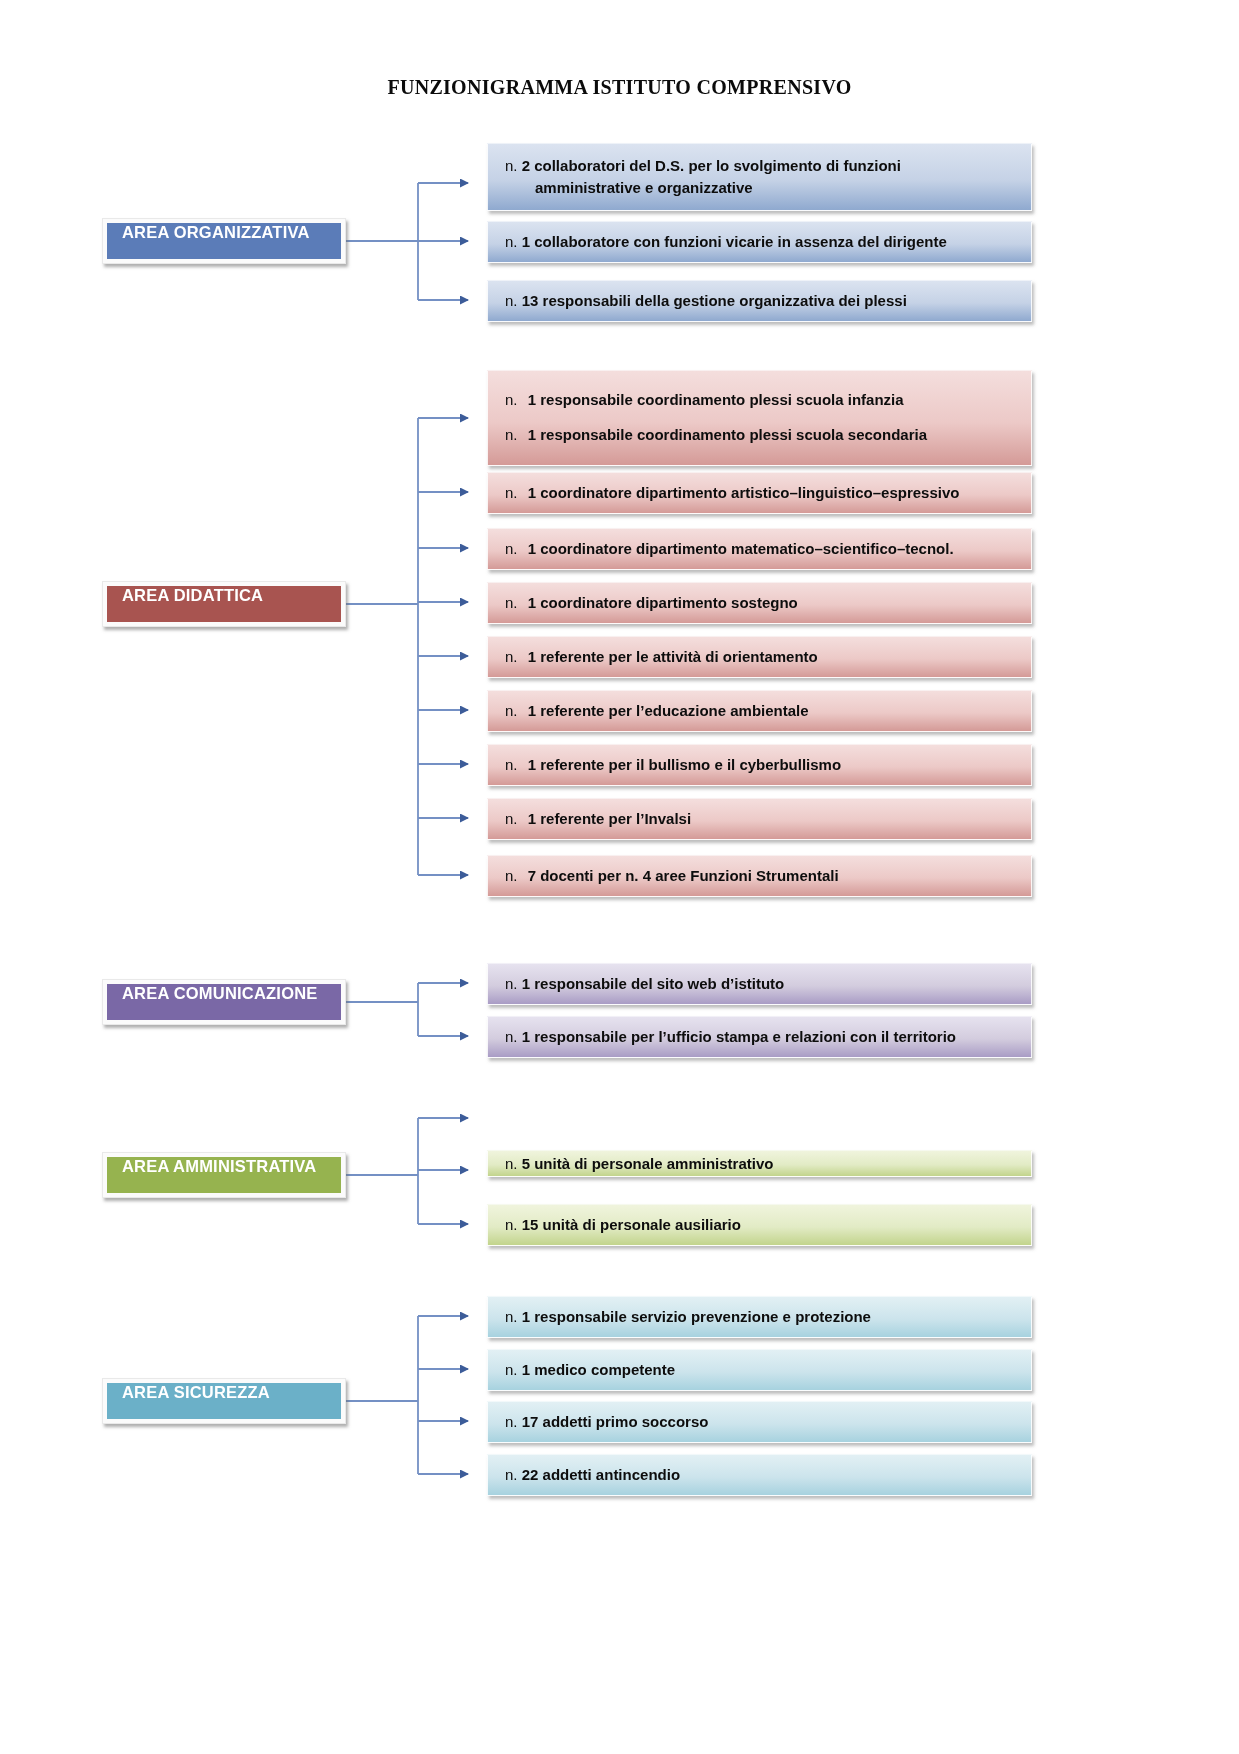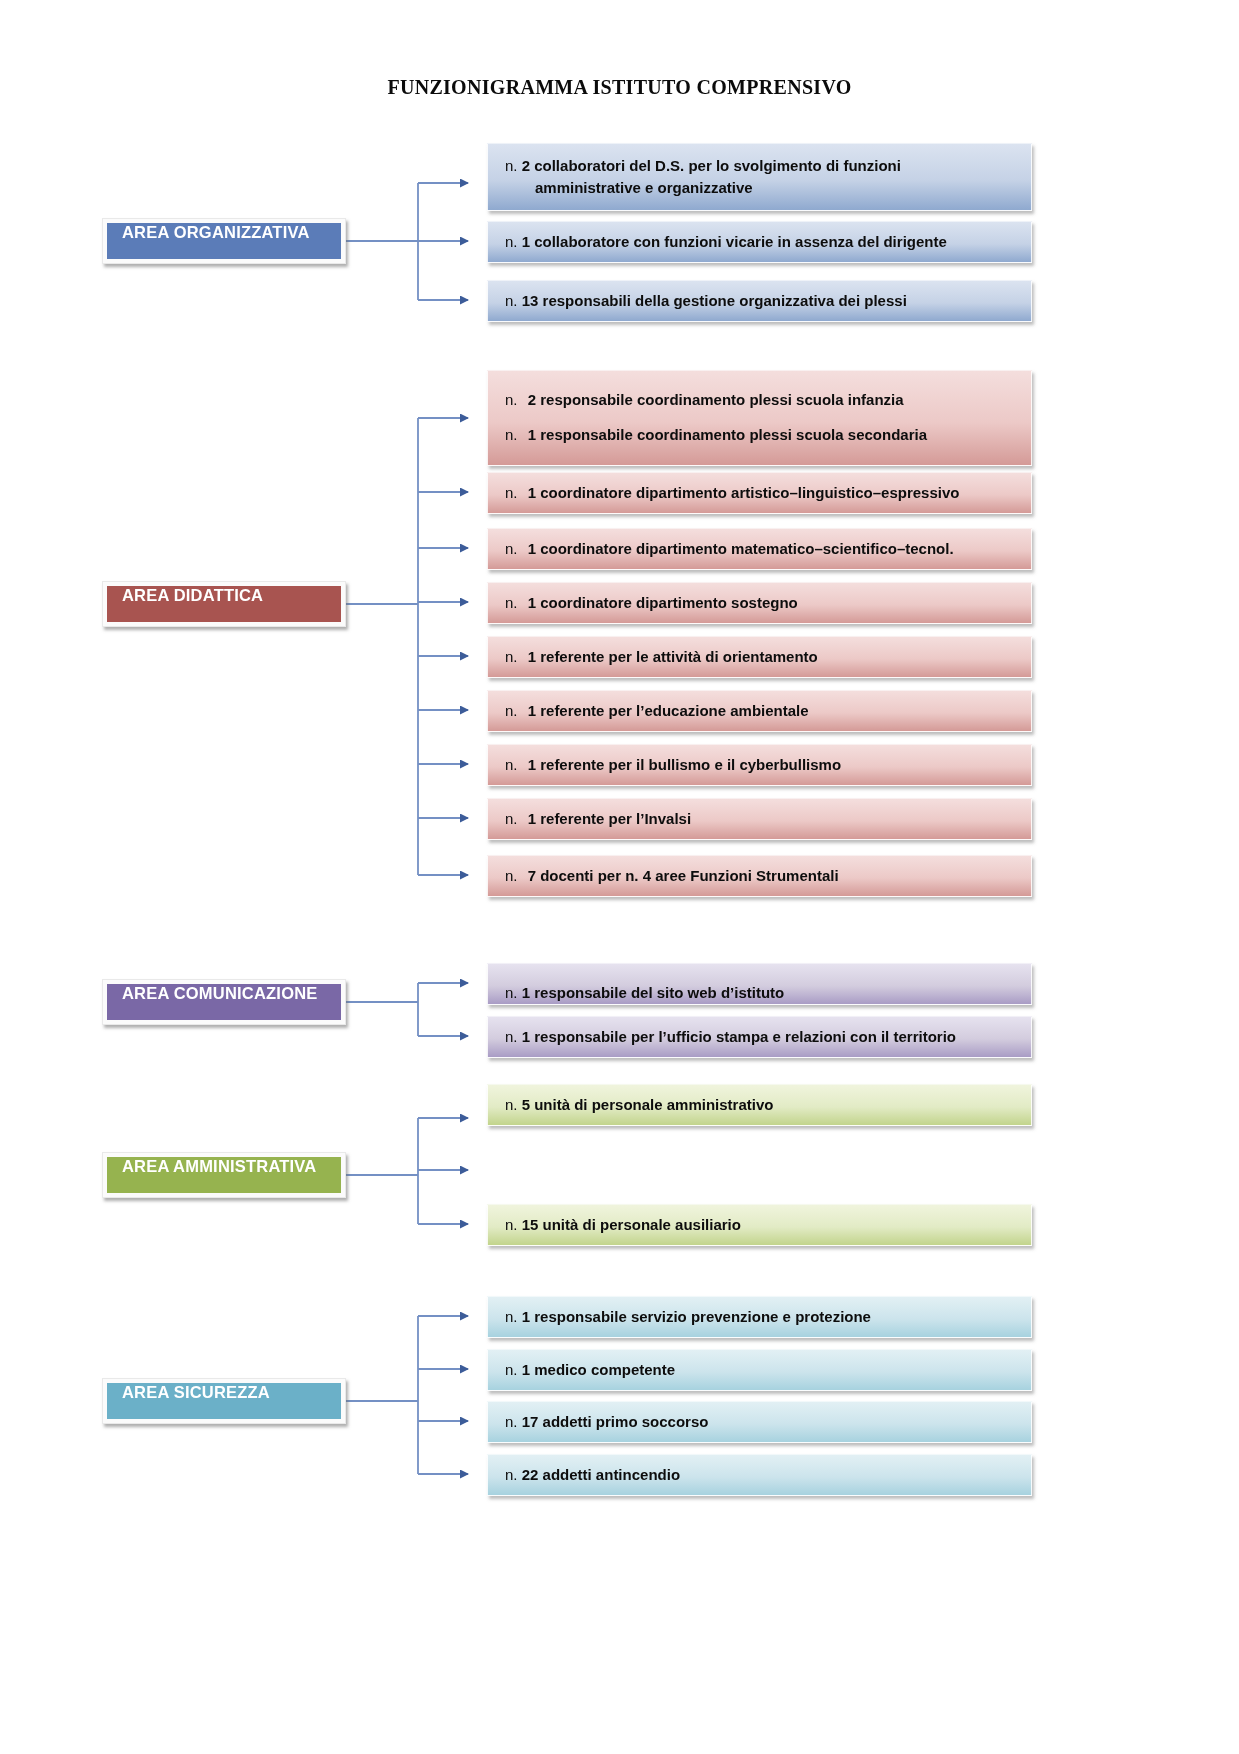--- a/index.html
+++ b/index.html
@@ -181,21 +181,21 @@
   <div class="area-chip" style="left:102px; top:581px;">
     <div class="chip-fill" style="background:#a85450;">
       <span class="chip-label">AREA DIDATTICA</span>
     </div>
   </div>
 
   <div class="item-box" style="left:487px; top:370px; width:545px; height:96px; align-items:flex-start; padding-top:11px;
               background:linear-gradient(to bottom,#f4dedd 0%,#ecc9c7 55%,#d49a97 100%);">
     <div class="item-text" style="line-height:2.35;">
       <span class="pfx">n.</span>
-      <span class="body" style="padding-left:6px;">2 responsabile coordinamento plessi scuola infanzia</span><br>
+      <span class="body" style="padding-left:6px;">1 responsabile coordinamento plessi scuola infanzia</span><br>
       <span class="pfx">n.</span>
       <span class="body" style="padding-left:6px;">1 responsabile coordinamento plessi scuola secondaria</span>
     </div>
   </div>
 
   <div class="item-box" style="left:487px; top:472px; width:545px; height:42px;
               background:linear-gradient(to bottom,#f4dedd 0%,#ecc9c7 55%,#d49a97 100%);">
     <div class="item-text">
       <span class="pfx">n.</span>
       <span class="body" style="padding-left:6px;">1 coordinatore dipartimento artistico–linguistico–espressivo</span>
@@ -258,21 +258,21 @@
     </div>
   </div>
 
   <div class="area-chip" style="left:102px; top:979px;">
     <div class="chip-fill" style="background:#7a68a6;">
       <span class="chip-label">AREA COMUNICAZIONE</span>
     </div>
   </div>
 
   <div class="item-box" style="left:487px; top:963px; width:545px; height:42px;
-              background:linear-gradient(to bottom,#e6e2ef 0%,#d3ccde 55%,#a99cc5 100%);align-items:flex-end;">
+              background:linear-gradient(to bottom,#e6e2ef 0%,#d3ccde 55%,#a99cc5 100%);">
     <div class="item-text">
       <span class="pfx">n.</span>
       <span class="body">1 responsabile del sito web d’istituto</span>
     </div>
   </div>
 
   <div class="item-box" style="left:487px; top:1016px; width:545px; height:42px;
               background:linear-gradient(to bottom,#e6e2ef 0%,#d3ccde 55%,#a99cc5 100%);">
     <div class="item-text">
       <span class="pfx">n.</span>
@@ -280,21 +280,21 @@
     </div>
   </div>
 
   <div class="area-chip" style="left:102px; top:1152px;">
     <div class="chip-fill" style="background:#96b34f;">
       <span class="chip-label">AREA AMMINISTRATIVA</span>
     </div>
   </div>
 
 
-  <div class="item-box" style="left:487px; top:1084px; width:545px; height:42px;
+  <div class="item-box" style="left:487px; top:1150px; width:545px; height:27px;
               background:linear-gradient(to bottom,#f0f4dd 0%,#e2ebc5 55%,#c2d48c 100%);">
     <div class="item-text">
       <span class="pfx">n.</span>
       <span class="body">5 unità di personale amministrativo</span>
     </div>
   </div>
 
   <div class="item-box" style="left:487px; top:1204px; width:545px; height:42px;
               background:linear-gradient(to bottom,#f0f4dd 0%,#e2ebc5 55%,#c2d48c 100%);">
     <div class="item-text">

